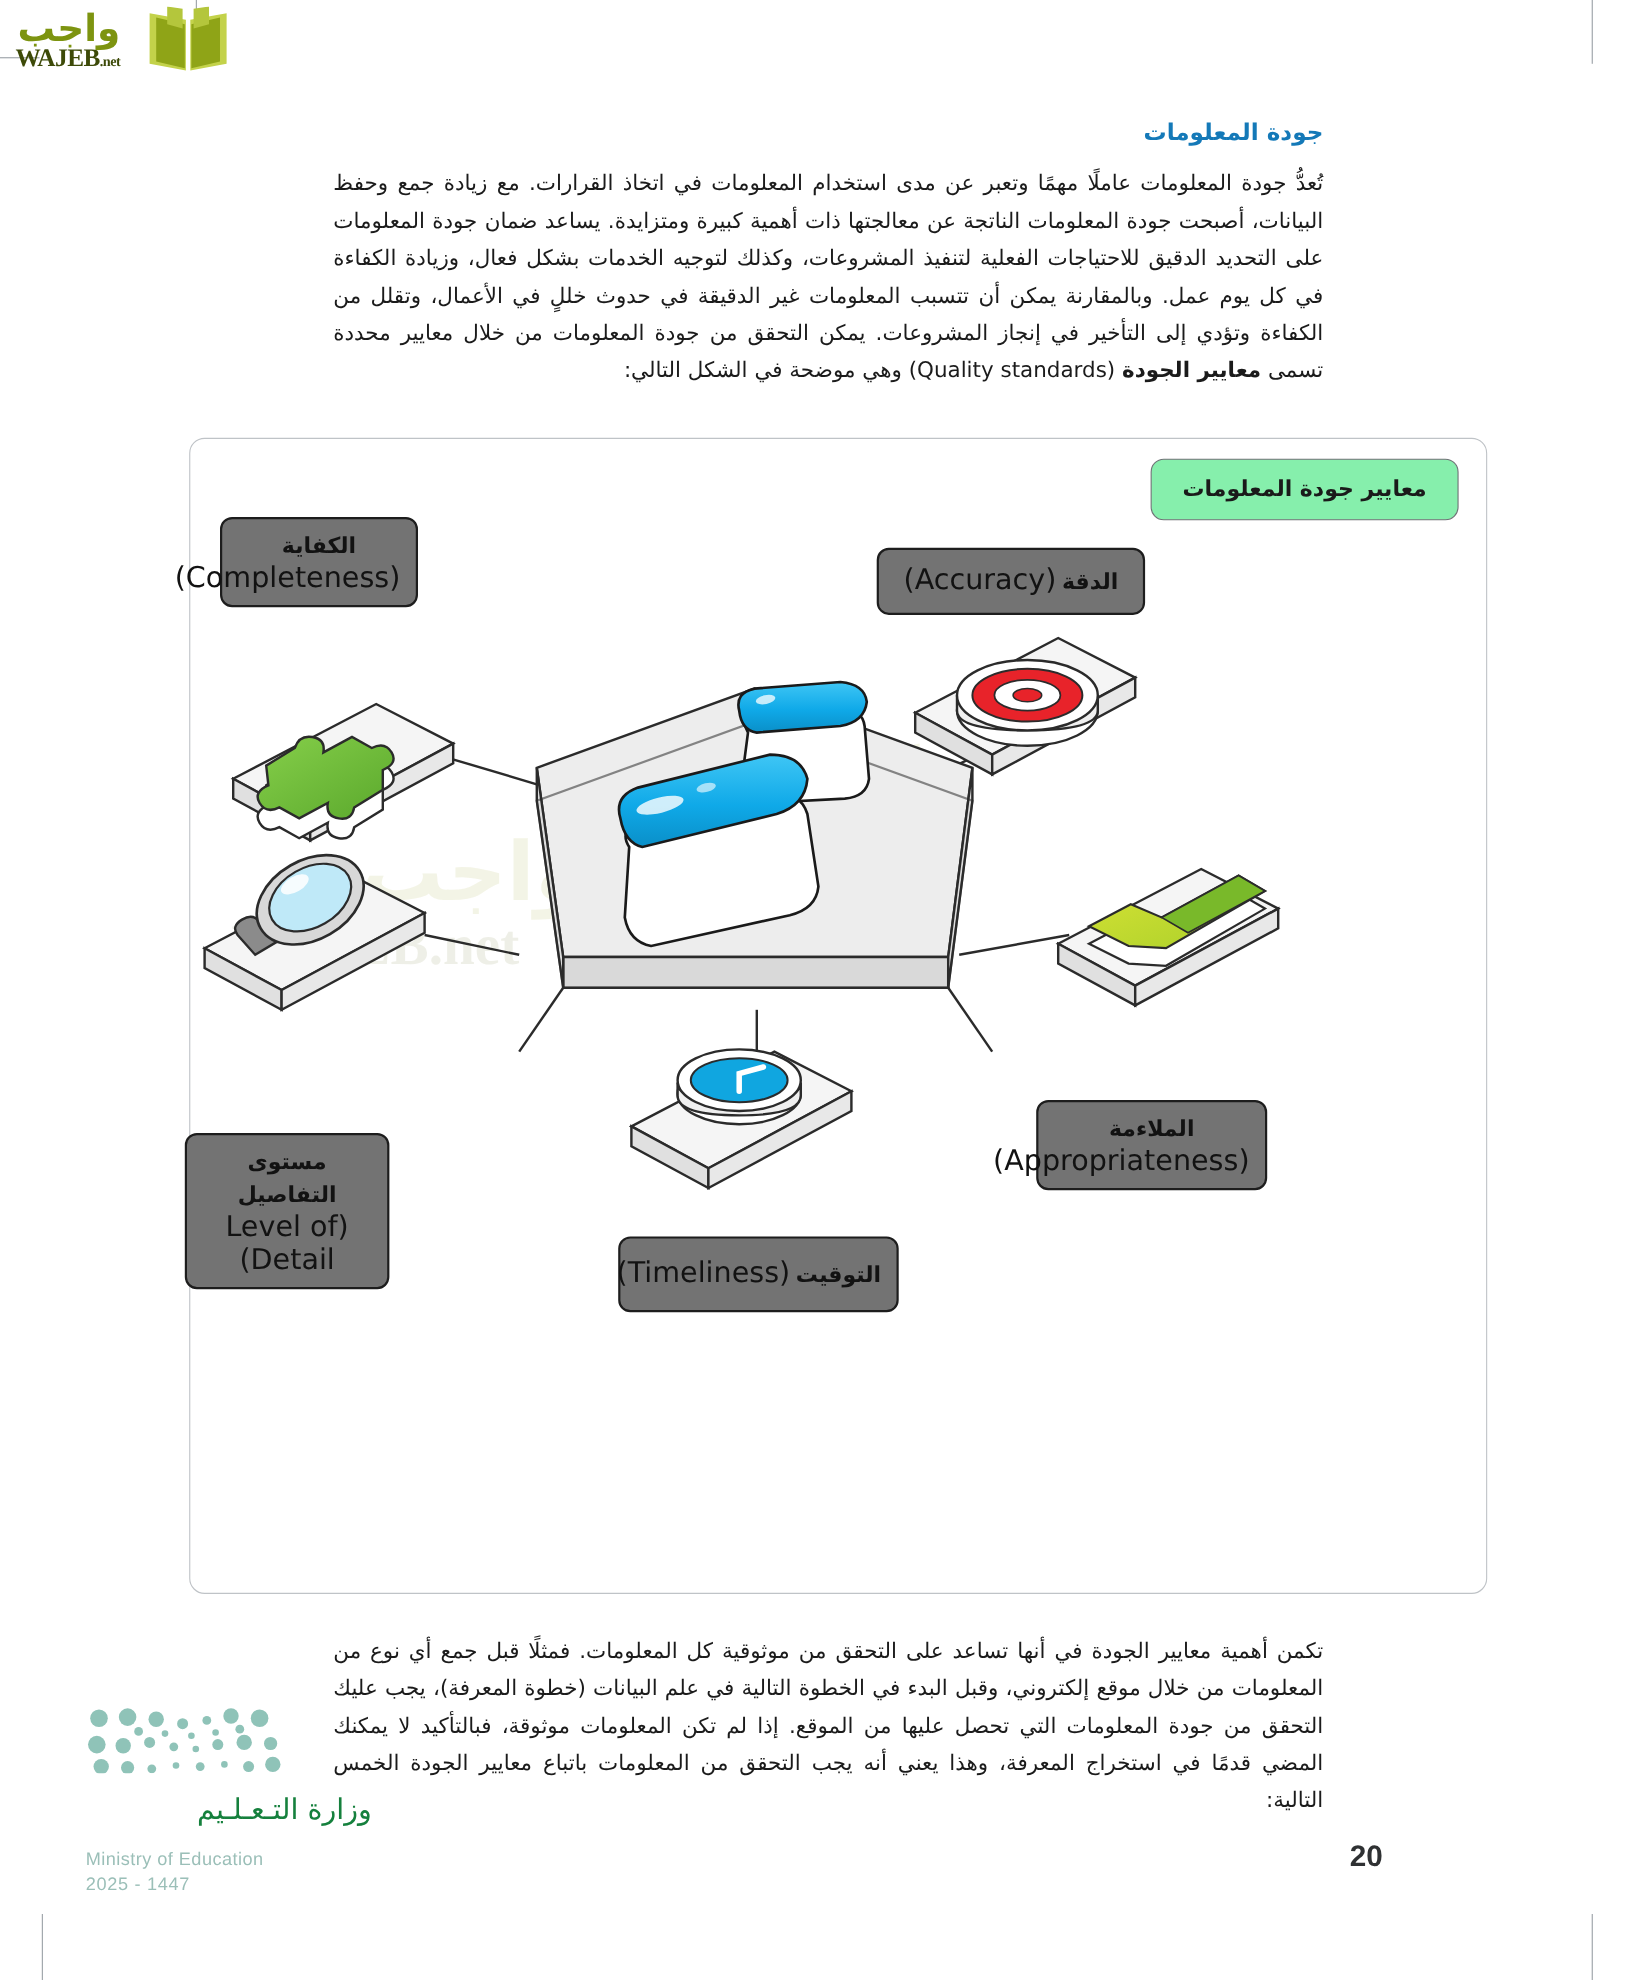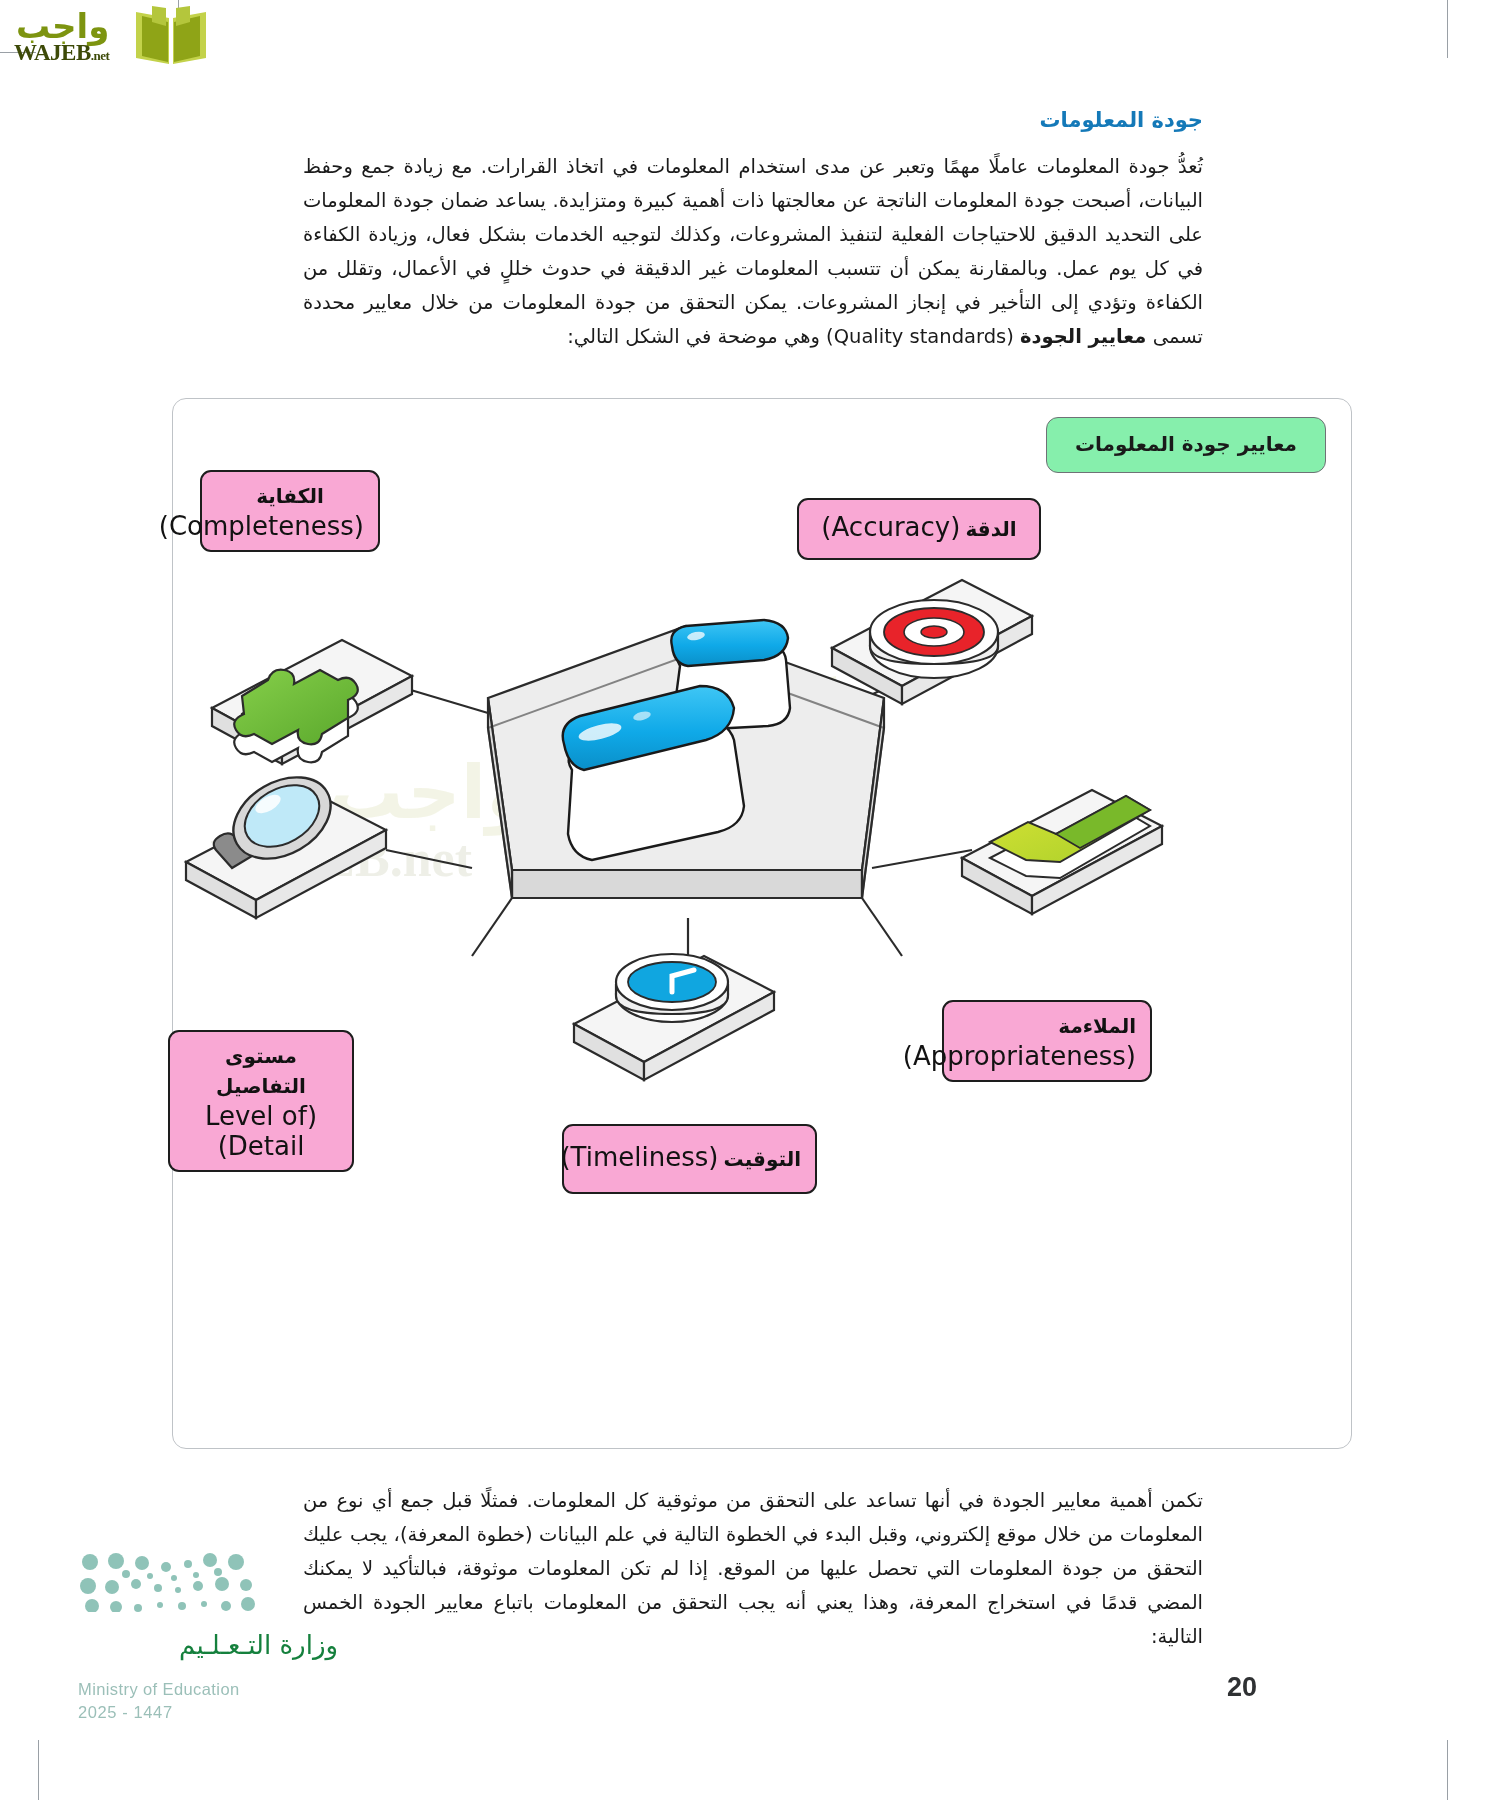--- a/index.html
+++ b/index.html
@@ -135,40 +135,40 @@
     left: 172px;
     width: 1178px;
     height: 1049px;
   }
 
   
   .node-label {
     position: absolute;
     border: 2.5px solid #1d1d1d;
     border-radius: 11px;
-    background: #f9a8d4;
+    background: #737373;
     font-family: "DejaVu Sans", sans-serif;
     color: #121212;
     text-align: center;
     line-height: 30px;
     padding: 9px 14px;
     box-sizing: border-box;
     z-index: 5;
     direction: rtl;
   }
   .node-label .ar { font-weight: bold; font-size: 20px; display: block; }
   .node-label .en { font-weight: normal; font-size: 26px; display: block; }
   .node-label.inline { white-space: nowrap; line-height: 26px; }
   .node-label.inline .ar,
   .node-label.inline .en { display: inline; }
 
   .lbl-completeness { top: 470px; left: 200px;  width: 180px; }
   .lbl-accuracy     { top: 498px; left: 797px;  width: 244px; padding: 14px 14px; text-align: center; }
   .lbl-leveldetail  { top: 1030px; left: 168px; width: 186px; }
-  .lbl-appropriate  { top: 1000px; left: 942px; width: 210px; text-align: right; }
+  .lbl-appropriate  { top: 1000px; left: 942px; width: 210px; }
   .lbl-timeliness   { top: 1124px; left: 562px; width: 255px; padding: 18px 14px; }
 
   
   .moe {
     position: absolute;
     left: 78px;
     top: 1550px;
     width: 260px;
     direction: ltr;
   }

